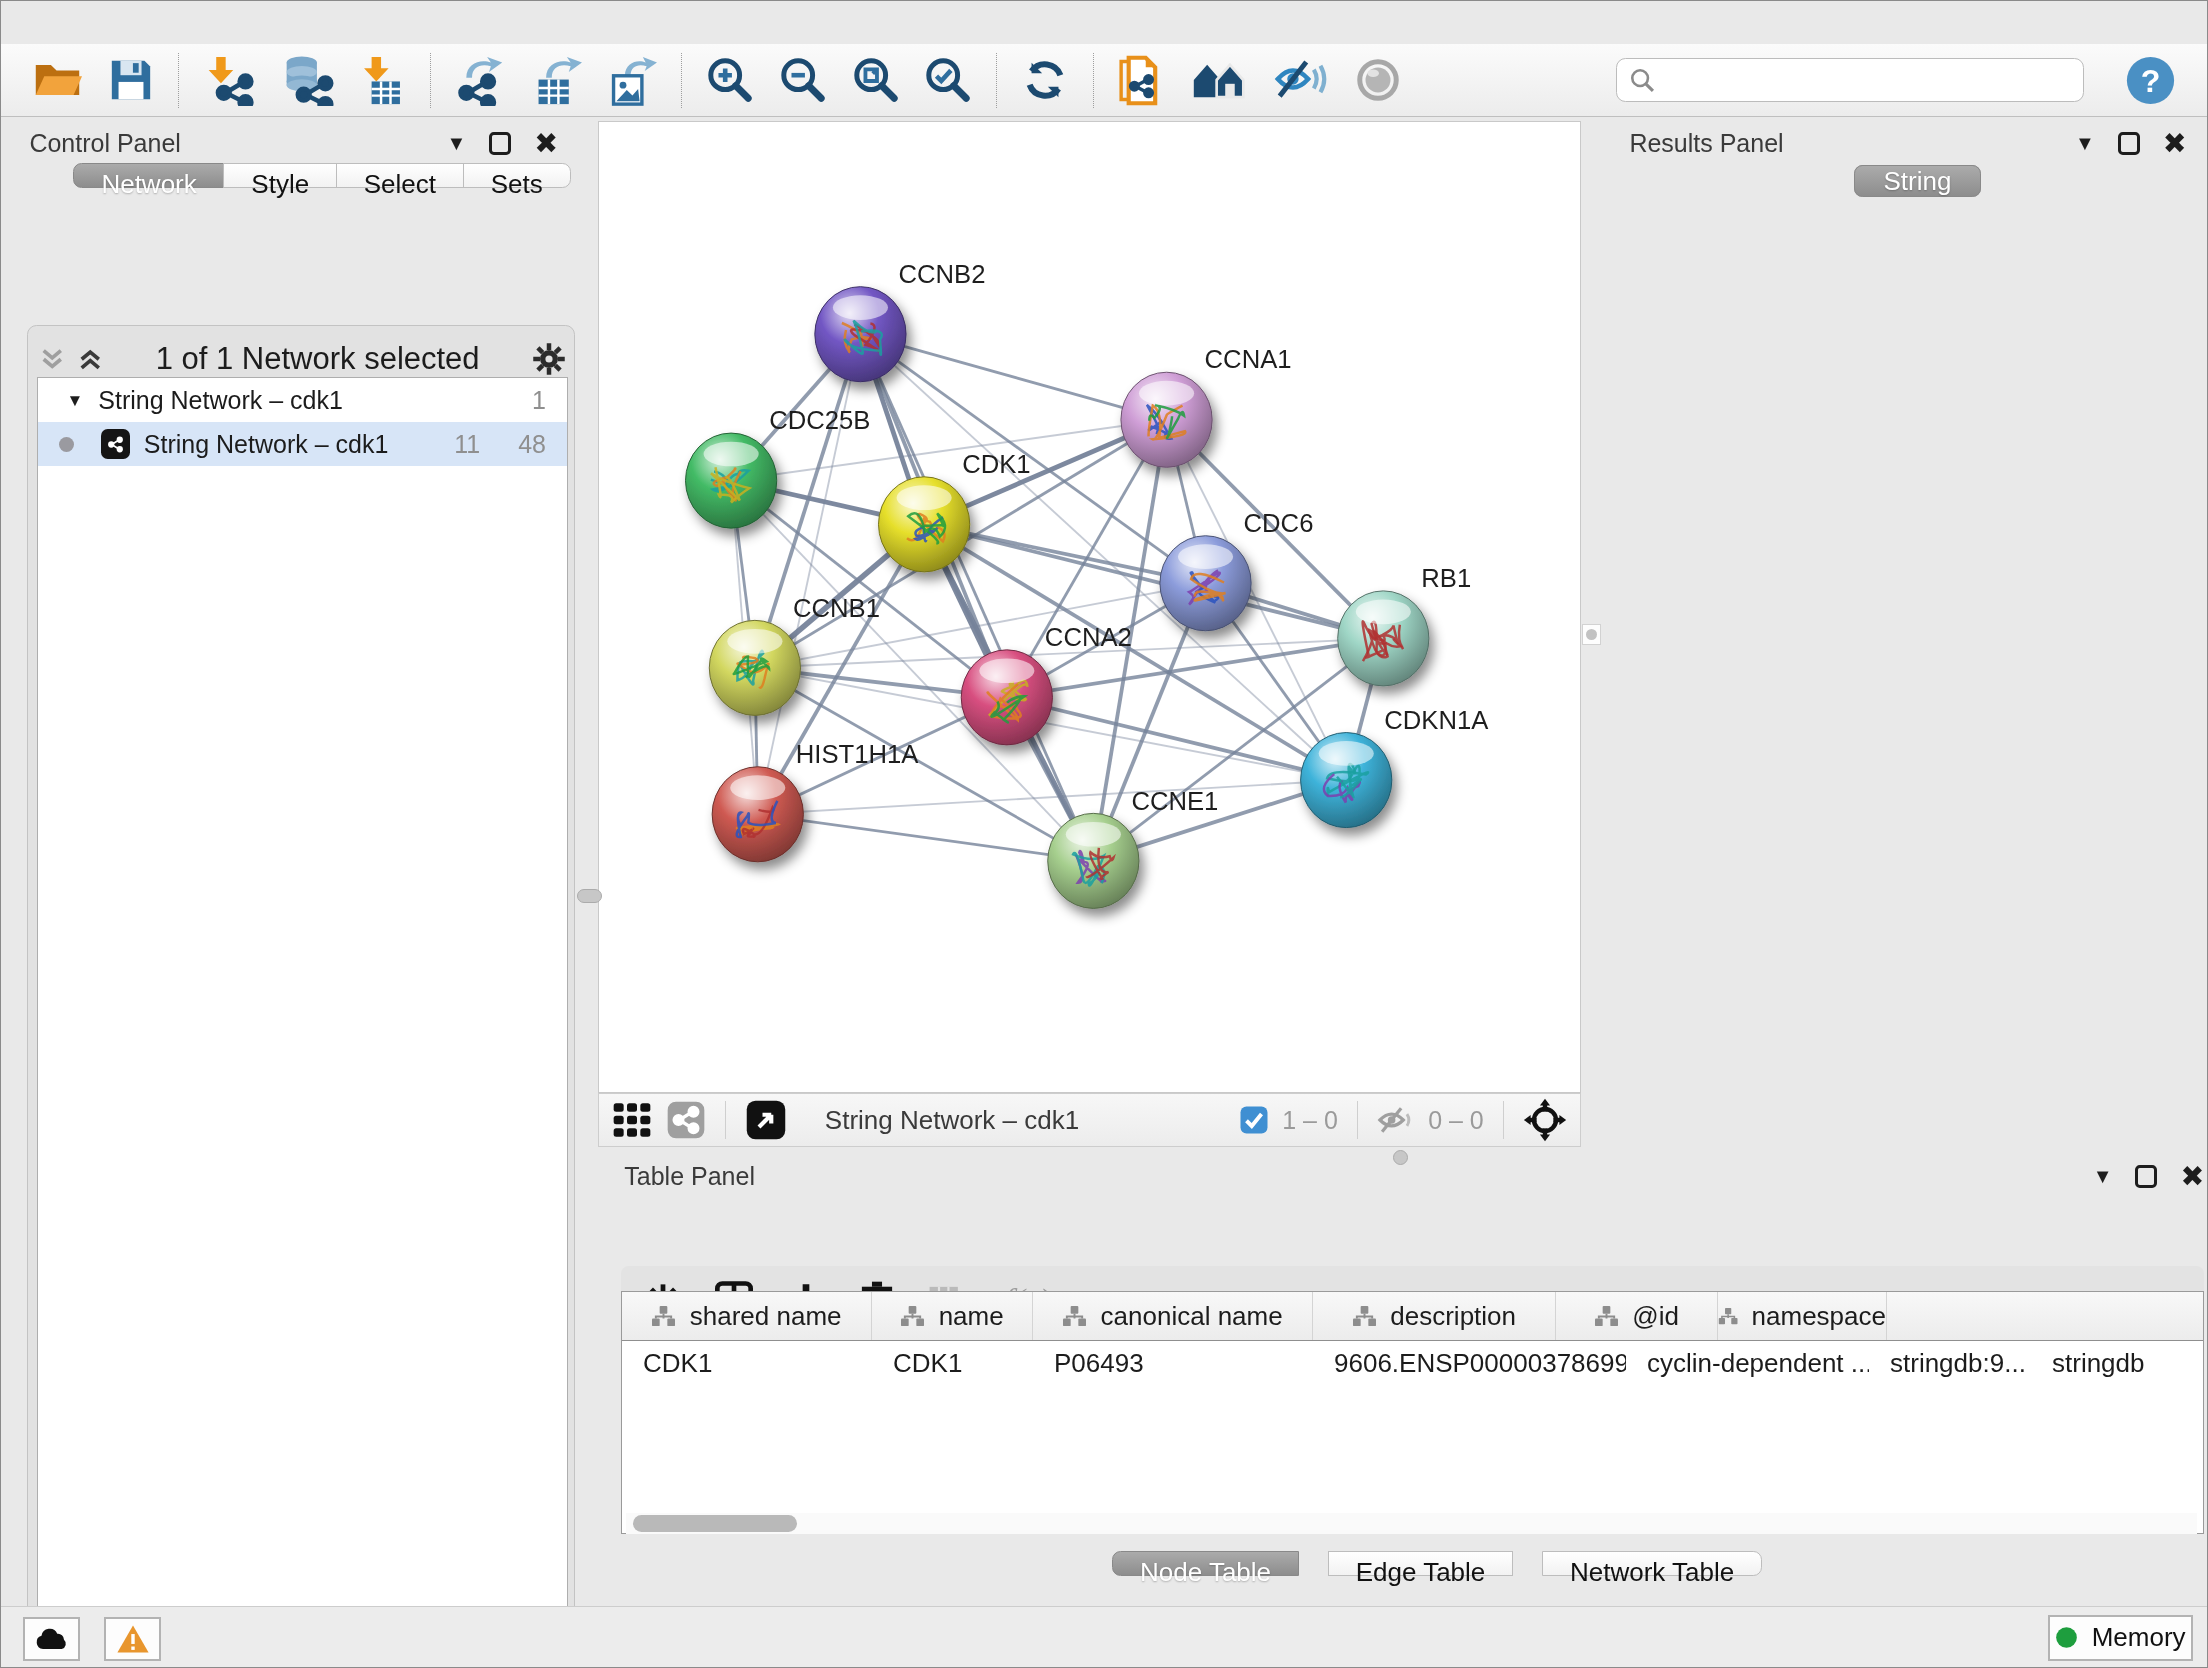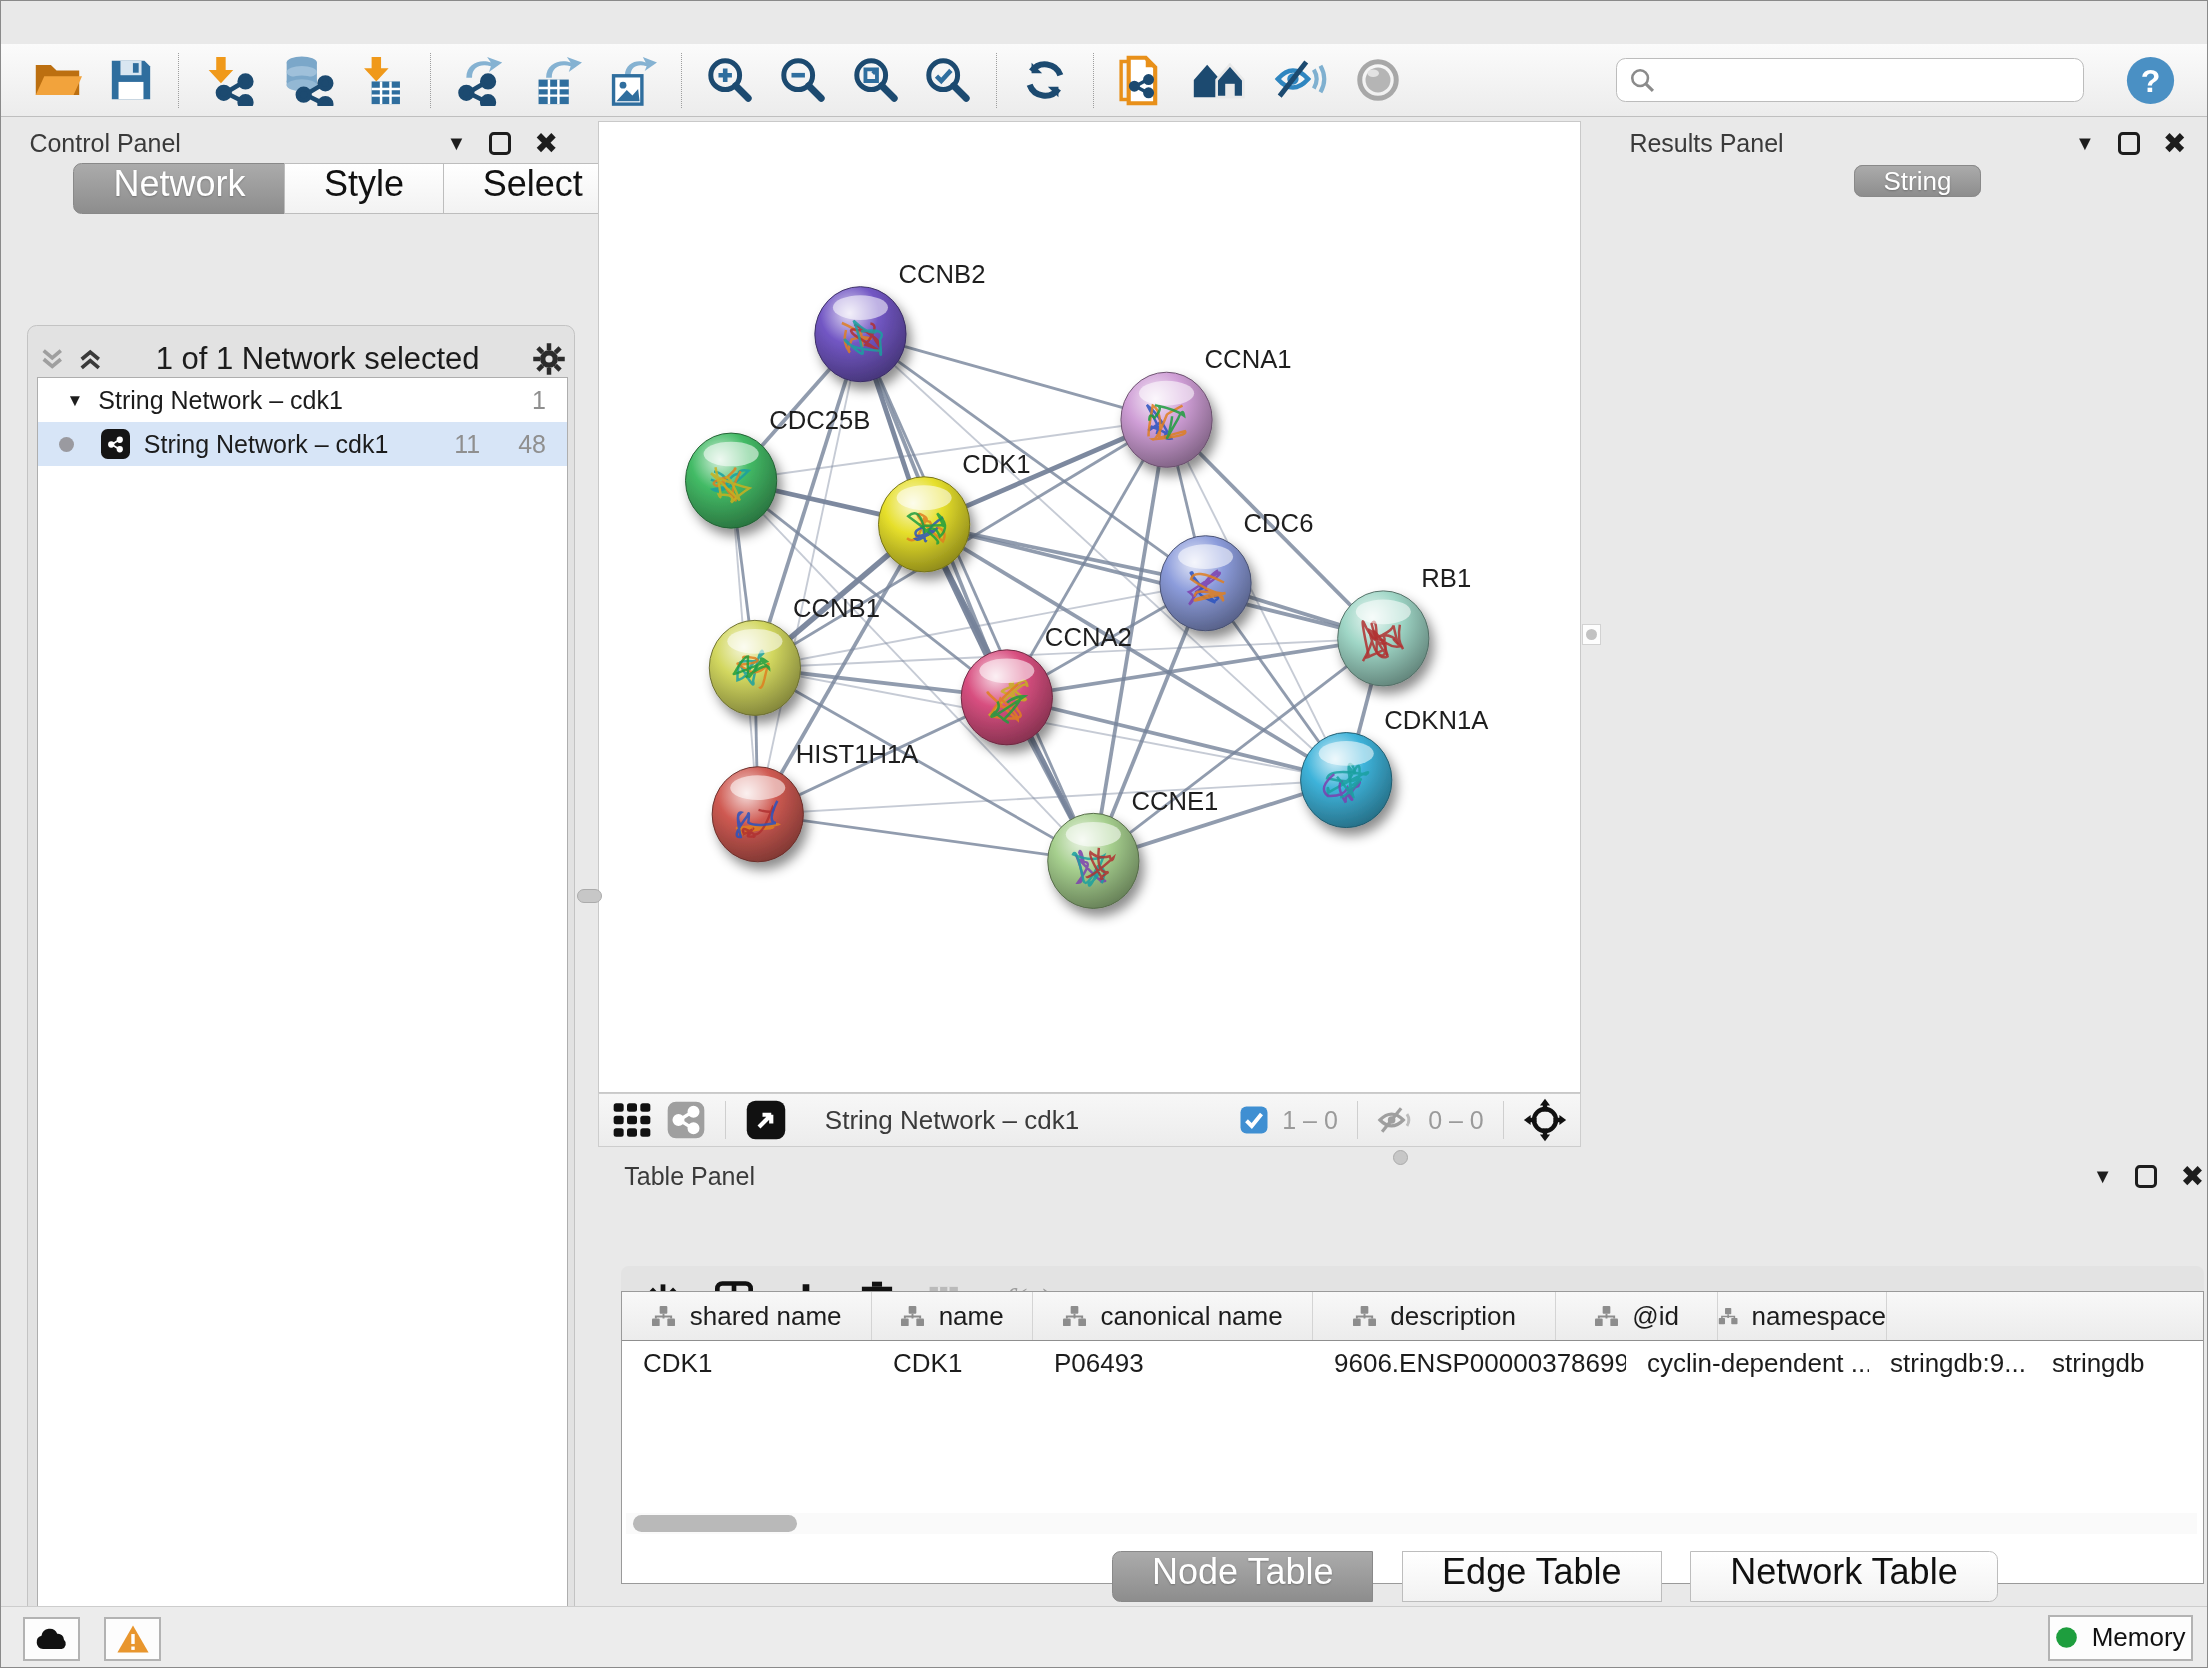--- a/index.html
+++ b/index.html
@@ -27,21 +27,21 @@
 
   
   .panel-title { font-size:25px; color:#3a3a3a; }
   .win-ctrls { display:flex; align-items:center; gap:23px; }
   .tri { font-size:20px; color:#1d1d1d; line-height:1; }
   .floatbox { width:22px; height:23px; border:3.3px solid #1d1d1d; border-radius:4.8px; }
   .closex { font-size:28.5px; font-weight:bold; color:#1d1d1d; line-height:1; }
 
   .seg { display:flex; }
   .seg .tab { background:linear-gradient(#ffffff,#f2f2f2); border:1.4px solid #bdbdbd; margin-left:-1.4px;
-    height:51px; line-height:40px; padding:0 39px; font-size:36px; color:#111; }
+    height:25px; line-height:40px; padding:0 27px; font-size:26px; color:#111; }
   .seg .tab:first-child { border-radius:8.6px 0 0 8.6px; margin-left:0; }
   .seg .tab:last-child { border-radius:0 8.6px 8.6px 0; }
   .seg .tab.selected { background:linear-gradient(#ababab,#8d8d8d); color:#fff; border-color:#898989;
     text-shadow:0 1px 1.9px rgba(0,0,0,.25); }
   .tab.lone { background:linear-gradient(#ababab,#8d8d8d); color:#fff; border:1.4px solid #898989;
     border-radius:8.6px; height:43px; line-height:40px; padding:0 28.5px; font-size:26px;
     text-shadow:0 1px 1.9px rgba(0,0,0,.25); }
 
   
   .ctl-sub { position:absolute; left:15px; top:204px; width:548px; height:1381px;
@@ -63,21 +63,21 @@
 
   .handle-dot { position:absolute; background:#c7c7c7; border:1px solid #ababab; border-radius:7.6px; }
   .handle-sq { position:absolute; width:19px; height:21px; background:#fdfdfd; border:1px solid #d2d2d2;
     display:flex; align-items:center; justify-content:center; }
   .handle-sq i { width:11.4px; height:11.4px; border-radius:50%; background:#c2c2c2; display:block; }
   .serif { font-family:"Liberation Serif","DejaVu Serif",serif; }
 
   
   .tbl-toolbar { position:absolute; left:620px; top:1265px; width:1583px; height:70px;
     background:#e3e3e3; border-radius:7.6px; display:flex; align-items:center; padding:0 23px; gap:32px; }
-  .tbl { position:absolute; left:620px; top:1290px; width:1583px; height:293px; background:#fff; border:1.9px solid #9a9a9a; }
+  .tbl { position:absolute; left:620px; top:1290px; width:1583px; height:243px; background:#fff; border:1.9px solid #9a9a9a; }
   .tbl-head { display:flex; height:49px; background:linear-gradient(#f8f8f8,#ececec); border-bottom:1.9px solid #8f8f8f; }
   .th { display:flex; align-items:center; justify-content:center; gap:13.3px; font-size:26px; color:#1c1c1c;
     border-right:1.4px solid #d4d4d4; overflow:hidden; white-space:nowrap; }
   .tbl-row { display:flex; height:45px; align-items:center; }
   .td { font-size:26px; color:#1c1c1c; padding-left:21px; overflow:hidden; white-space:nowrap; }
   .hscroll { position:absolute; left:3.8px; top:221px; width:1571px; height:21px; background:#fafafa; }
   .hthumb { position:absolute; left:7.6px; top:1.9px; width:164px; height:17px; background:#b9b9b9; border-radius:8.6px; }
 
   
   .statusbar { position:absolute; left:0; top:1605px; width:100%; height:63px; background:#ececec; border-top:1px solid #cdcdcd; }

